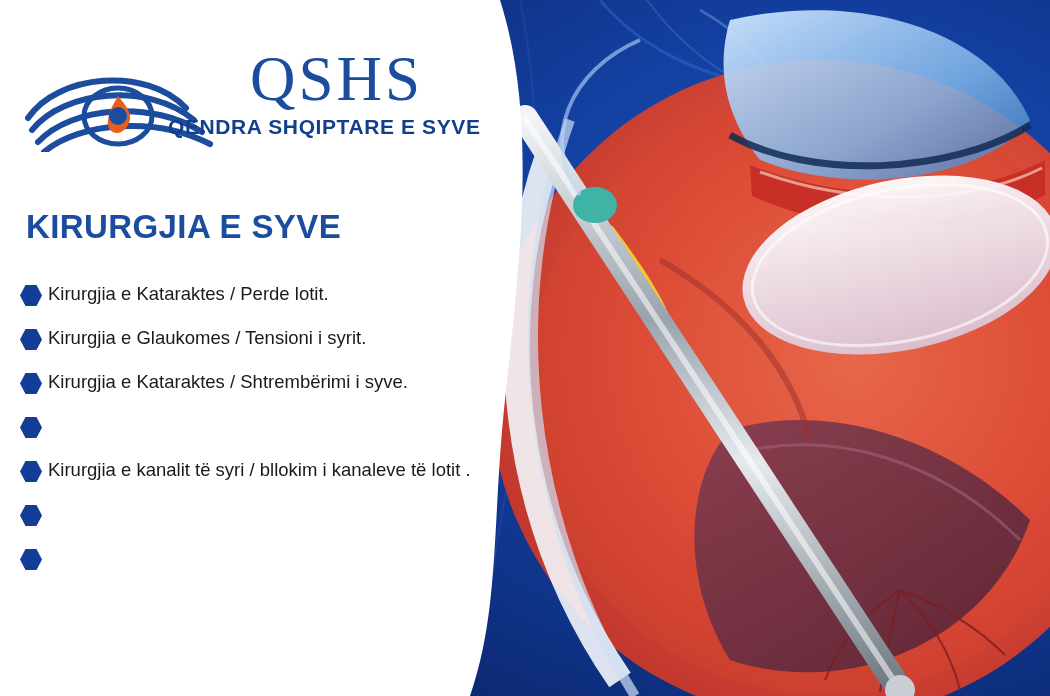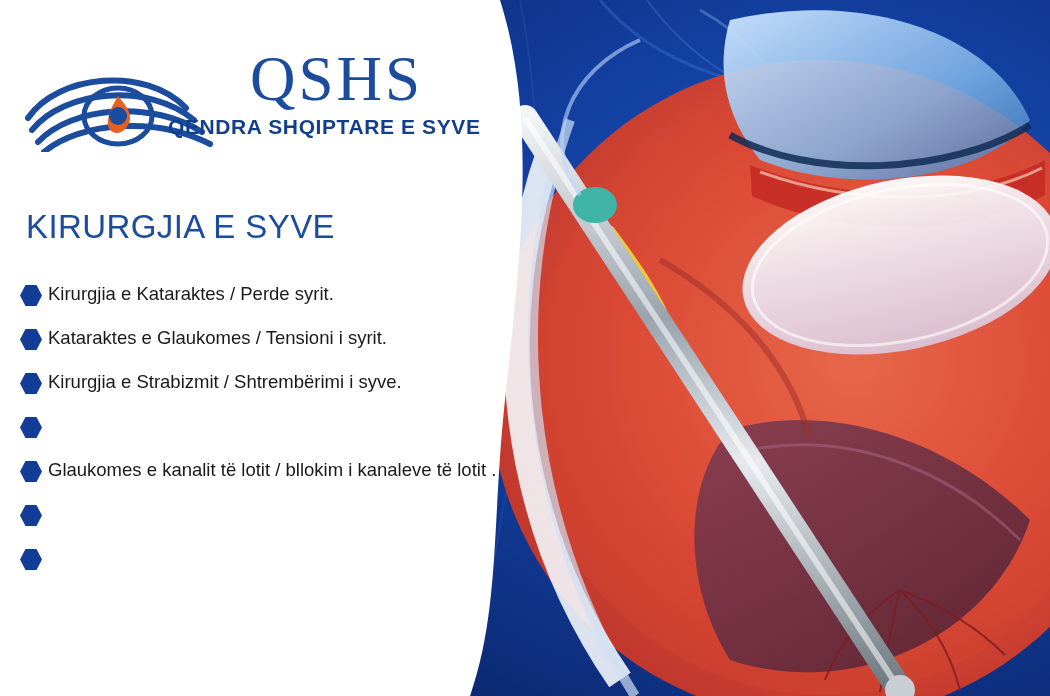--- a/index.html
+++ b/index.html
@@ -83,21 +83,21 @@
     color: #123f8c;
     white-space: nowrap;
   }
 
   
   .headline {
     position: absolute;
     left: 26px;
     top: 208px;
     font-size: 33px;
-    font-weight: normal;
+    font-weight: bold;
     letter-spacing: .4px;
     color: #1b4c9e;
   }
 
   
   .list {
     position: absolute;
     left: 20px;
     top: 282px;
     width: 520px;
@@ -233,40 +233,40 @@
       <div class="logo-sub">QENDRA SHQIPTARE E SYVE</div>
     </div>
   </div>
 
   <div class="headline">KIRURGJIA E SYVE</div>
 
   <div class="list">
 
     <div class="list-item">
       <span class="bullet"></span>
-      <span class="item-text">Kirurgjia e Kataraktes / Perde syrit.</span>
-    </div>
-
-    <div class="list-item">
-      <span class="bullet"></span>
-      <span class="item-text">Kataraktes e Glaukomes  / Tensioni i syrit.</span>
-    </div>
-
-    <div class="list-item">
-      <span class="bullet"></span>
-      <span class="item-text">Kirurgjia e Strabizmit / Shtrembërimi i syve.</span>
-    </div>
-
-    <div class="list-item">
-      <span class="bullet"></span>
-    </div>
-
-    <div class="list-item">
-      <span class="bullet"></span>
-      <span class="item-text">Glaukomes e kanalit të lotit / bllokim i kanaleve të lotit .</span>
+      <span class="item-text">Kirurgjia e Kataraktes / Perde lotit.</span>
+    </div>
+
+    <div class="list-item">
+      <span class="bullet"></span>
+      <span class="item-text">Kirurgjia e Glaukomes  / Tensioni i syrit.</span>
+    </div>
+
+    <div class="list-item">
+      <span class="bullet"></span>
+      <span class="item-text">Kirurgjia e Kataraktes / Shtrembërimi i syve.</span>
+    </div>
+
+    <div class="list-item">
+      <span class="bullet"></span>
+    </div>
+
+    <div class="list-item">
+      <span class="bullet"></span>
+      <span class="item-text">Kirurgjia e kanalit të syri / bllokim i kanaleve të lotit .</span>
     </div>
 
     <div class="list-item">
       <span class="bullet"></span>
     </div>
 
     <div class="list-item">
       <span class="bullet"></span>
     </div>
 

